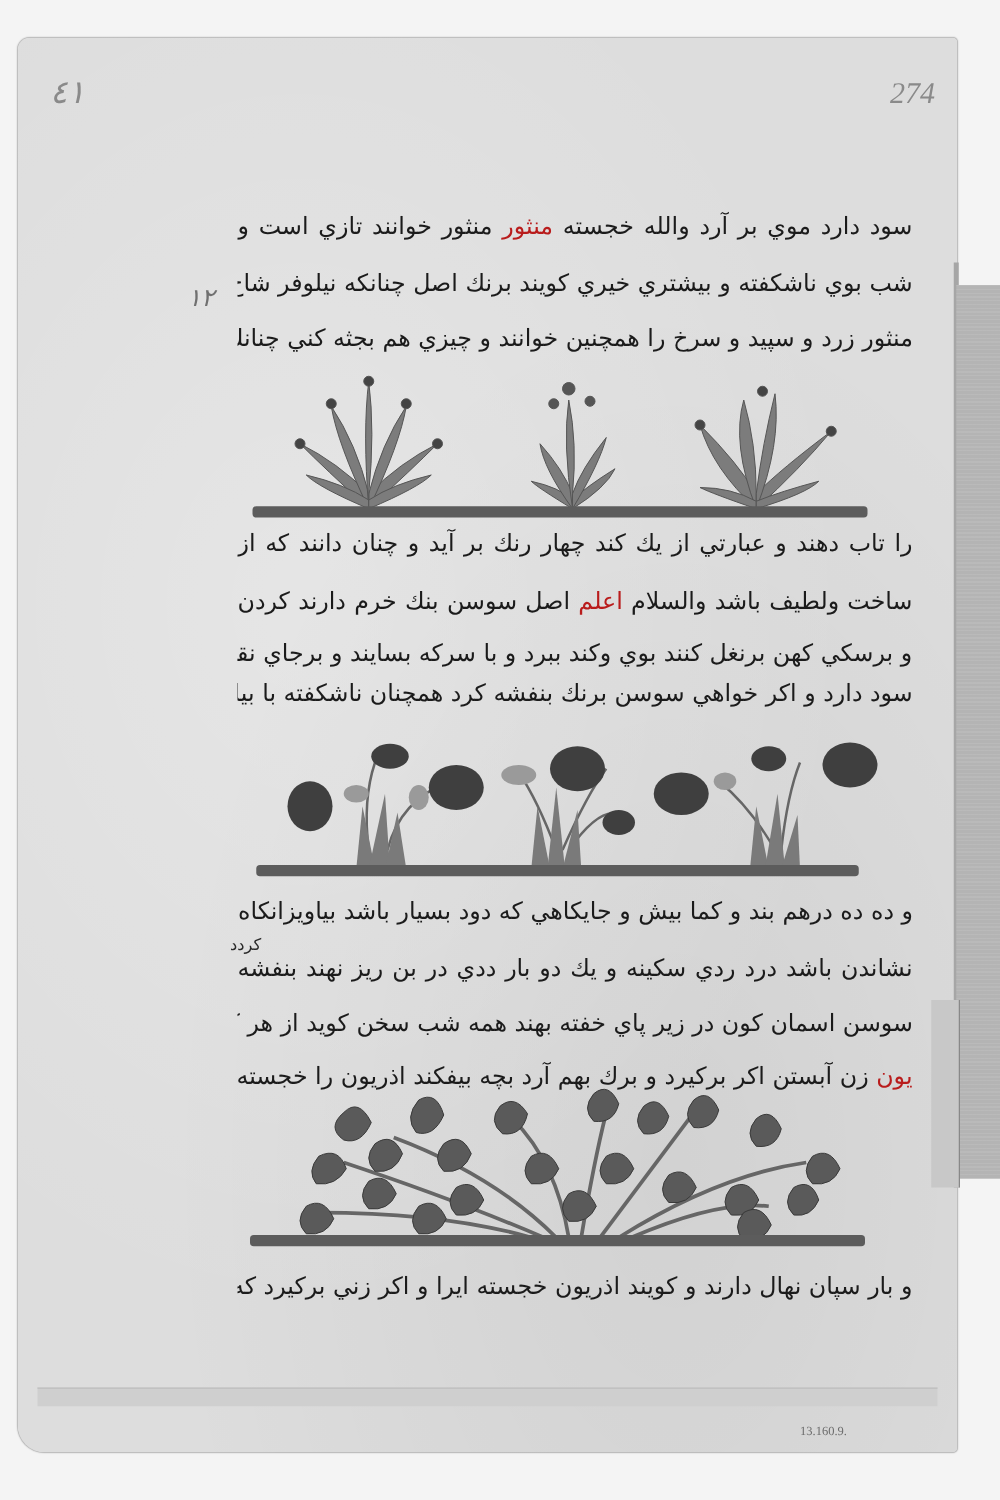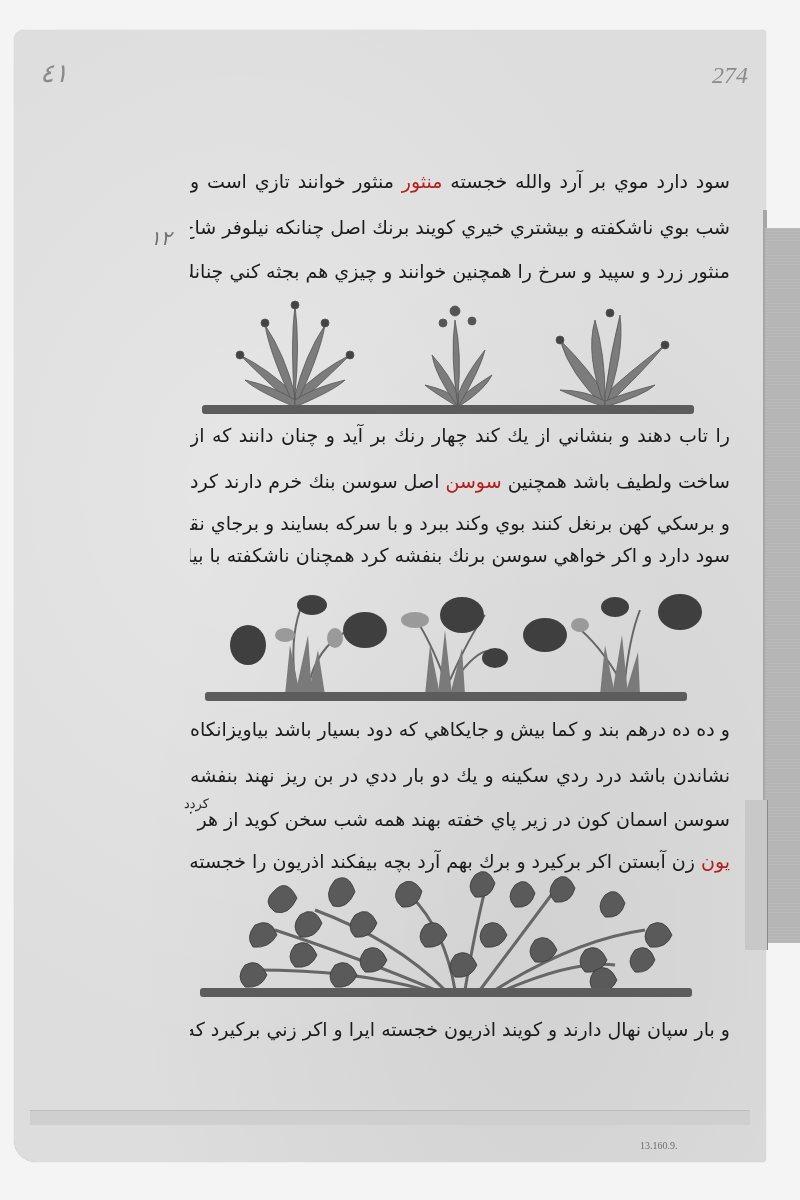--- a/index.html
+++ b/index.html
@@ -111,24 +111,24 @@
       <path d="M405 112 Q370 100 360 95 Q385 95 405 106Z"></path>
       <path d="M405 112 Q445 100 455 90 Q425 98 405 106Z"></path>
       <circle cx="410" cy="18" r="4" fill="#444"></circle>
         <circle cx="360" cy="45" r="4" fill="#444"></circle>
         <circle cx="465" cy="50" r="4" fill="#444"></circle>
     </g>
   </g>
   <rect x="2" y="110" width="492" height="9" rx="3" fill="#5c5c5c"></rect>
 </svg>
 
-<div class="text-line" style="top:420px">را تاب دهند و بنشاني از يك كند چهار رنك بر آيد و چنان دانند كه از</div>
+<div class="text-line" style="top:420px">را تاب دهند و عبارتي از يك كند چهار رنك بر آيد و چنان دانند كه از</div>
 <div class="text-line" style="top:466px">
-  <span>ساخت ولطيف باشد همچنين</span>
-  <span class="rubric">سوسن</span>
+  <span>ساخت ولطيف باشد والسلام</span>
+  <span class="rubric">اعلم</span>
   <span>اصل سوسن بنك خرم دارند كردن</span>
 </div>
 <div class="text-line" style="top:508px">و برسكي كهن برنغل كنند بوي وكند ببرد و با سركه بسايند و برجاي نقرس نهند</div>
 <div class="text-line" style="top:540px">سود دارد و اكر خواهي سوسن برنك بنفشه كرد همچنان ناشكفته با بياض بر كيرد</div>
 
 <svg class="illustration" style="left:200px; top:580px" width="520" height="125" viewBox="0 0 520 125">
   <g stroke="#666" stroke-width="2" fill="none">
     <path d="M95 100 Q90 60 100 30"></path>
       <path d="M110 100 Q120 60 160 45"></path>
     <path d="M245 100 Q230 60 215 38"></path>
@@ -161,21 +161,21 @@
   <g fill="#9a9a9a">
     <ellipse cx="215" cy="40" rx="14" ry="8"></ellipse>
       <ellipse cx="135" cy="58" rx="8" ry="10"></ellipse>
     <ellipse cx="85" cy="55" rx="10" ry="7"></ellipse>
       <ellipse cx="380" cy="45" rx="9" ry="7"></ellipse>
   </g>
   <rect x="5" y="112" width="482" height="9" rx="3" fill="#5c5c5c"></rect>
 </svg>
 
 <div class="text-line" style="top:714px">و ده ده درهم بند و كما بيش و جايكاهي كه دود بسيار باشد بياويزانكاه كه وقت</div>
-<div class="folio" style="left:184px; top:748px; font-size:13px; color:#2a2a2a;margin-top:48px;">كردد</div>
+<div class="folio" style="left:184px; top:748px; font-size:13px; color:#2a2a2a;">كردد</div>
 <div class="text-line" style="top:760px">نشاندن باشد درد ردي سكينه و يك دو بار ددي در بن ريز نهند بنفشه</div>
 <div class="text-line" style="top:804px">
   <span>سوسن اسمان كون در زير پاي خفته بهند همه شب سخن كويد از هر كونه</span>
   
 </div>
 <div class="text-line" style="top:846px">
   <span class="rubric">يون</span>
   <span>زن آبستن اكر بركيرد و برك بهم آرد بچه بيفكند اذريون را خجسته خوانند</span>
 </div>
 

